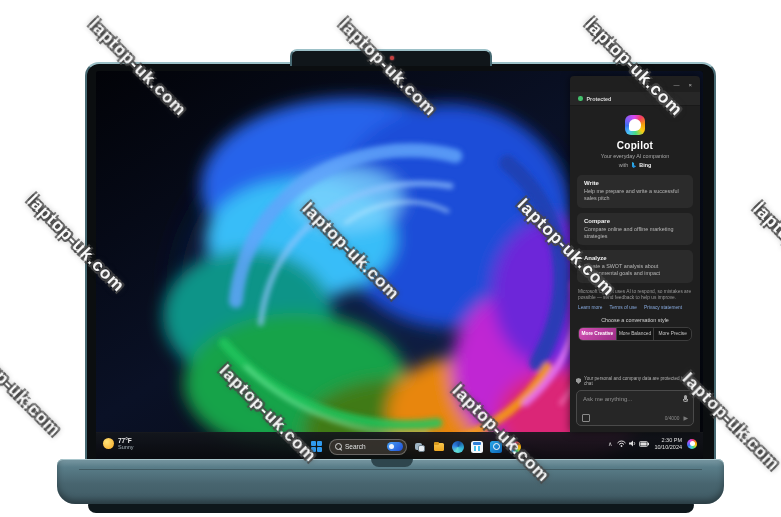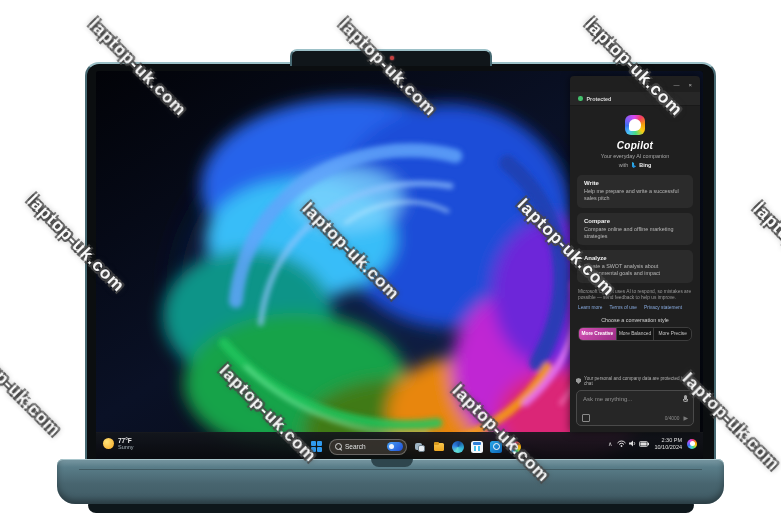--- a/index.html
+++ b/index.html
@@ -93,21 +93,21 @@
   .sb-titlebar{height:11px;display:flex;justify-content:flex-end;align-items:center;gap:9px;
        padding:3px 8px 0;color:#b5b5b5;}
   .sb-titlebar span{font-size:6px;line-height:1;cursor:default;}
   .sb-protected{margin-top:2px;height:13px;display:flex;align-items:center;gap:4px;padding:0 8px;
        background:#272727;border-bottom:1px solid #191919;font-size:5.4px;font-weight:bold;color:#dadada;}
   .green-dot{width:4.5px;height:4.5px;border-radius:50%;background:#43c06c;flex:none;}
   .sb-logo{width:20px;height:20px;border-radius:6px;margin:9px auto 0;position:relative;
        background:conic-gradient(from 220deg,#4bc3f7,#3b6ff0,#8b5cf6,#d946ef,#f43f5e,#f59e0b,#facc15,#4ade80,#4bc3f7);}
   .sb-logo::after{content:"";position:absolute;left:22%;top:22%;width:56%;height:56%;
        border-radius:50% 50% 50% 20%;background:#ffffff;}
-  .sb-title{margin-top:5px;text-align:center;font-size:10px;font-weight:bold;color:#ffffff;letter-spacing:.3px;font-style:italic;}
+  .sb-title{margin-top:5px;text-align:center;font-size:10px;font-weight:bold;color:#ffffff;letter-spacing:.3px;}
   .sb-sub{margin-top:2px;text-align:center;font-size:5.4px;color:#a8a8a8;}
   .sb-with{margin-top:3px;display:flex;justify-content:center;align-items:center;gap:3px;
        font-size:5.4px;color:#a8a8a8;}
   .bing-ic{width:5px;height:6px;background:linear-gradient(135deg,#35c6f4,#1b7bd4);
        clip-path:polygon(15% 0,55% 18%,55% 55%,100% 70%,45% 100%,15% 78%);}
   .sb-with b{color:#f0f0f0;font-weight:bold;}
   .cards{margin:7px 7px 0;display:flex;flex-direction:column;gap:5px;}
   .card{background:#2b2b2b;border-radius:5px;padding:5px 7px;}
   .card-t{font-size:6px;font-weight:bold;color:#f2f2f2;}
   .card-d{margin-top:2px;font-size:5.4px;line-height:1.35;color:#b8b8b8;}

